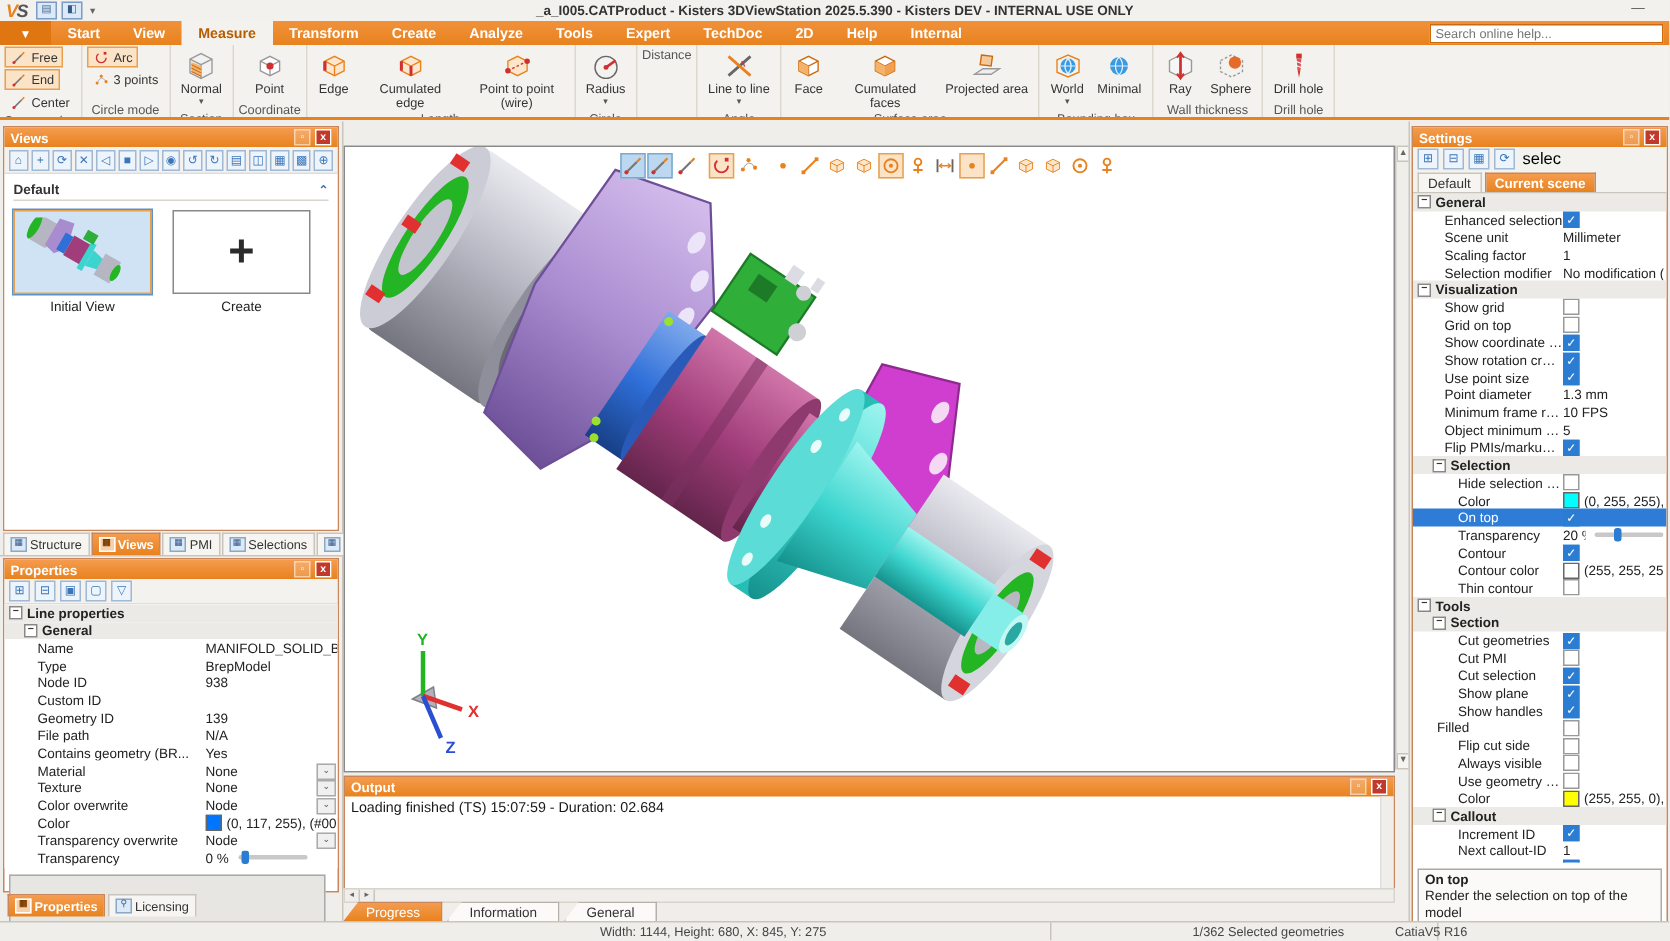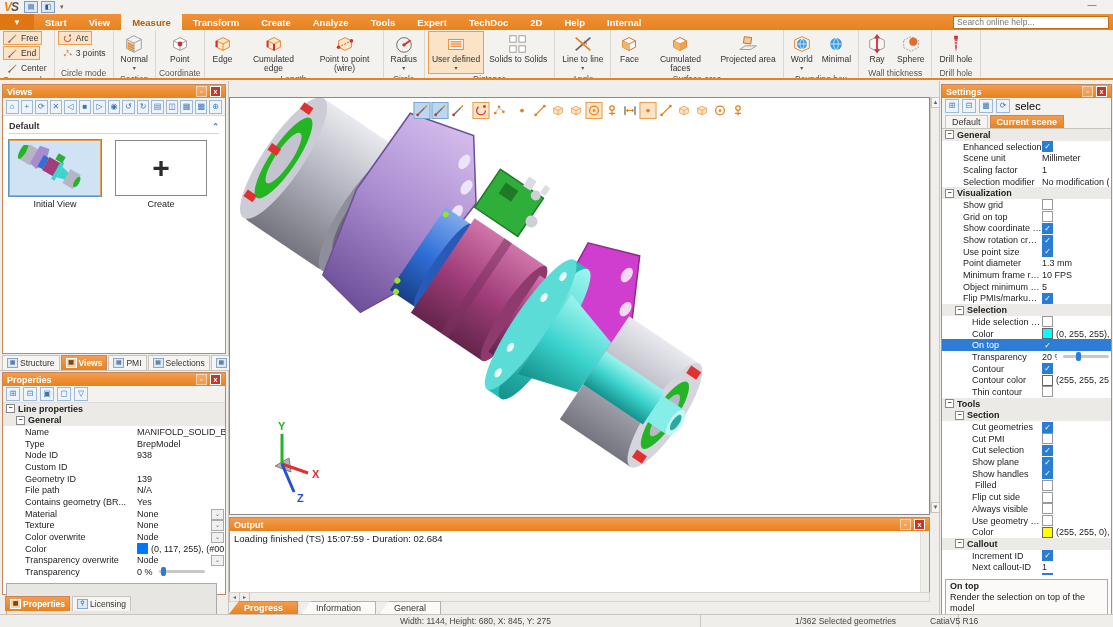--- a/index.html
+++ b/index.html
@@ -91,21 +91,21 @@
   .vp-sep{width:4px}
   #vp-vscroll{position:absolute;right:0px;top:16px;width:9px;height:416px;background:#f0eeea;border-left:1px solid #c9c5bd;font-size:6px;color:#666;text-align:center}
   #vp-vscroll .sa{height:9px;line-height:9px;border:1px solid #c9c5bd;background:#f7f5f1}
   #output-panel{position:absolute;left:1px;top:436px;right:10px;height:74px;border:1px solid #c9865a;background:#fff}
   #output-body{position:absolute;left:0;right:8px;top:13px;bottom:0;padding:2px 4px;font-size:9.5px;color:#1a1a1a;line-height:12px}
   #output-vscroll{position:absolute;right:0;top:13px;bottom:0;width:8px;background:#f0eeea;border-left:1px solid #ddd}
   #hscroll{position:absolute;left:1px;right:10px;top:511px;height:8px;background:#f0eeea;border:1px solid #d8d4cc;display:flex}
   #hscroll .sa{width:9px;font-size:6px;line-height:8px;text-align:center;color:#666;border-right:1px solid #c9c5bd}
   #bottom-tabstrip{position:absolute;left:1px;top:520px;display:flex;align-items:flex-end;gap:3px}
   .btab{font-size:9px;padding:1px 14px;border:1px solid #b5b1a9;border-bottom:none;background:#fbfaf8;color:#333;clip-path:polygon(10px 0,100% 0,100% 100%,0 100%)}
-  .btab.active{background:linear-gradient(#f49c4f,#e8821e);color:#fff;font-weight:bold;border-color:#c9865a}
+  .btab.active{background:linear-gradient(#f49c4f,#e8821e);color:#fff;font-weight:normal;border-color:#c9865a}
   
   #rightcol{position:absolute;right:0;top:81px;width:173px;bottom:12px;background:#f0eeea;border-left:1px solid #c9c5bd}
   #settings-panel{position:absolute;left:1px;right:1px;top:3px;bottom:0;border:1px solid #c9865a;background:#fff}
   #settings-toolbar{height:16px;display:flex;align-items:center;gap:3px;padding:0 3px;background:#f4f2ee}
   #settings-filter{border:none;background:transparent;font-size:11px;width:60px;font-family:"Liberation Sans",sans-serif}
   #settings-tabs{height:14px;display:flex;align-items:flex-end;gap:2px;padding-left:3px;border-bottom:1px solid #c9c5bd;background:#f4f2ee}
   .stab{font-size:9px;padding:1px 6px;border:1px solid #c9c5bd;border-bottom:none;background:#f7f5f1;color:#333}
   .stab.active{background:linear-gradient(#f49c4f,#e8821e);color:#fff;font-weight:bold;border-color:#c9865a}
   #settings-rows{position:absolute;left:0;right:0;top:44px;height:446px;overflow:hidden}
   .srow{height:11.7px}
@@ -118,20 +118,21 @@
   .vsep{position:absolute;top:0;bottom:0;width:1px;background:#c9c5bd}
 </style>
 </head>
 <body>
 
 <div id="titlebar">
   <span class="vslogo"><span class="v">V</span><span class="s">S</span></span>
   <span class="qa-icon">▤</span>
   <span class="qa-icon">◧</span>
   <span class="qa-caret">▾</span>
+  <span id="title-text">_a_I005.CATProduct - Kisters 3DViewStation 2025.5.390 - Kisters DEV - INTERNAL USE ONLY</span>
   <span id="min-btn">—</span>
 </div>
 
 <div id="tabrow">
   <div id="menu-drop">▼</div>
   <div id="rtabs" style="display:flex">
       <div class="rtab">Start</div>
       <div class="rtab">View</div>
       <div class="rtab active">Measure</div>
       <div class="rtab">Transform</div>
@@ -288,45 +289,20 @@
               <circle cx="12" cy="13" r="1.8" fill="#d03030"></circle>
             </svg>
           </span>
           <span>Radius</span>
           <span class="caret">▾</span>
         </div>
       </div>
       <div class="rgroup-label">Circle</div>
     </div>
     <div class="rgroup">
-      <div class="rgroup-buttons">
-        <div class="big-btn active">
-          <span class="ric">
-            <svg viewBox="0 0 24 24">
-              <rect x="4" y="7" width="16" height="11" fill="#fff" stroke="#e8821e"></rect>
-              <path d="M6 9.5h12M6 12h12M6 14.5h12" stroke="#f0944a" stroke-width="1.6"></path>
-            </svg>
-          </span>
-          <span>User defined</span>
-          <span class="caret">▾</span>
-        </div>
-        <div class="big-btn">
-          <span class="ric">
-            <svg viewBox="0 0 24 24">
-              <g fill="#fff" stroke="#999">
-                <rect x="3" y="3" width="7" height="7"></rect>
-                <rect x="13" y="3" width="7" height="7"></rect>
-                <rect x="3" y="14" width="7" height="7"></rect>
-                <rect x="13" y="14" width="7" height="7"></rect>
-              </g>
-            </svg>
-          </span>
-          <span>Solids to Solids</span>
-        </div>
-      </div>
       <div class="rgroup-label">Distance</div>
     </div>
     <div class="rgroup">
       <div class="rgroup-buttons">
         <div class="big-btn">
           <span class="ric">
             <svg viewBox="0 0 24 24">
               <line x1="4" y1="19" x2="20" y2="5" stroke="#666" stroke-width="2"></line>
               <line x1="4" y1="5" x2="20" y2="19" stroke="#e8821e" stroke-width="2"></line>
               <path d="M13.5 8.5a6 6 0 0 1 2.2 4" fill="none" stroke="#d03030"></path>
@@ -1090,21 +1066,21 @@
             <span class="chk on">✓</span>
           </span>
         </div>
         <div class="trow srow">
           <span class="tlabel" style="width:70px;padding-left:30px;flex:none">Show handles</span>
       <span class="s-ctrl">
             <span class="chk on">✓</span>
           </span>
         </div>
         <div class="trow srow">
-          <span class="tlabel" style="width:70px;padding-left:33px;flex:none">Filled</span>
+          <span class="tlabel" style="width:70px;padding-left:16px;flex:none">Filled</span>
       <span class="s-ctrl">
             <span class="chk "></span>
           </span>
         </div>
         <div class="trow srow">
           <span class="tlabel" style="width:70px;padding-left:30px;flex:none">Flip cut side</span>
       <span class="s-ctrl">
             <span class="chk "></span>
           </span>
         </div>

